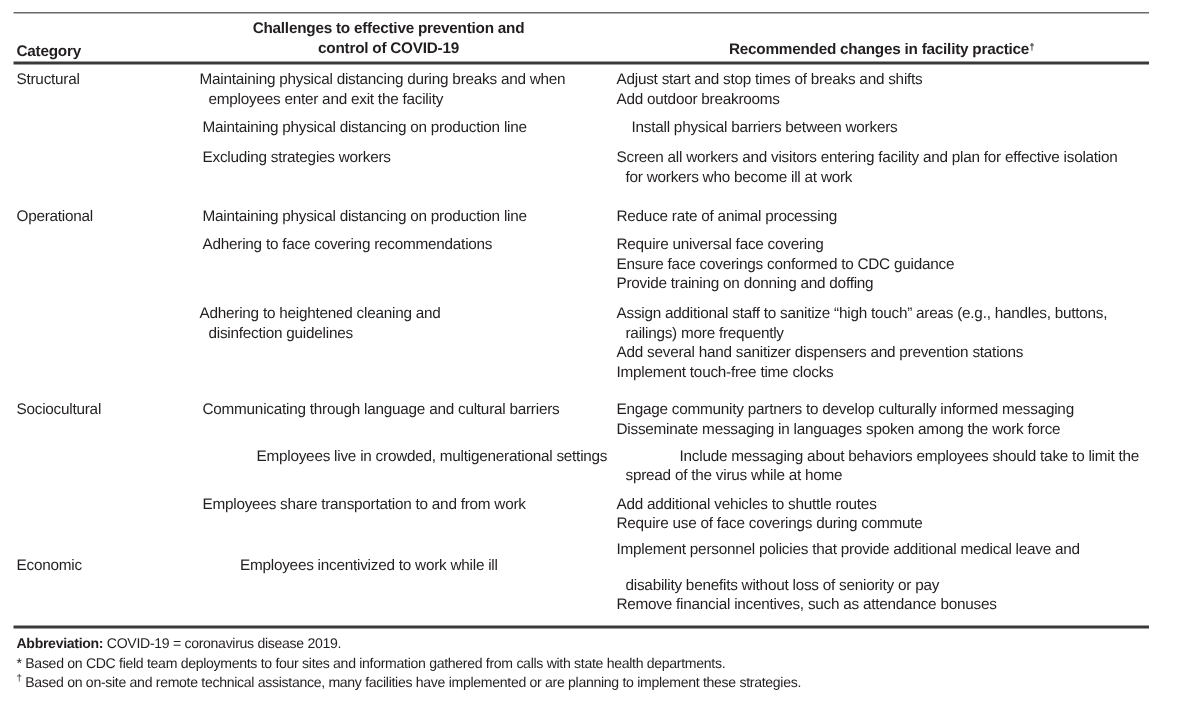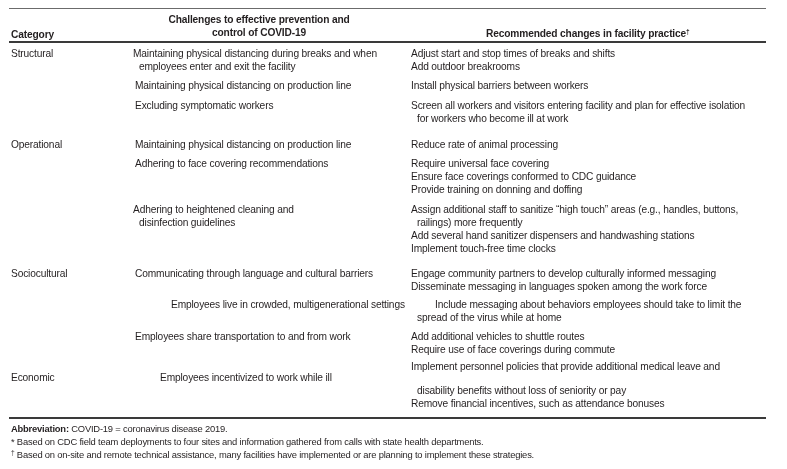--- a/index.html
+++ b/index.html
@@ -34,49 +34,49 @@
 
 <div class="rule head"></div>
 
 <div class="abs" style="left:11px; top:47px;">Structural</div>
 <div class="abs" style="left:133px; top:47px;">Maintaining physical distancing during breaks and when</div>
 <div class="abs indent" style="left:133px; top:60px;">employees enter and exit the facility</div>
 <div class="abs" style="left:411px; top:47px;">Adjust start and stop times of breaks and shifts</div>
 <div class="abs" style="left:411px; top:60px;">Add outdoor breakrooms</div>
 
 <div class="abs" style="left:135px; top:79px;">Maintaining physical distancing on production line</div>
-<div class="abs" style="left:411px; top:79px;">Install physical barriers between workers</div>
+<div class="abs" style="left:421px; top:79px;">Install physical barriers between workers</div>
 
-<div class="abs" style="left:135px; top:99px;">Excluding symptomatic workers</div>
+<div class="abs" style="left:135px; top:99px;">Excluding strategies workers</div>
 <div class="abs" style="left:411px; top:99px;">Screen all workers and visitors entering facility and plan for effective isolation</div>
 <div class="abs indent" style="left:411px; top:112px;">for workers who become ill at work</div>
 
 <div class="abs" style="left:11px; top:138px;">Operational</div>
 <div class="abs" style="left:135px; top:138px;">Maintaining physical distancing on production line</div>
 <div class="abs" style="left:411px; top:138px;">Reduce rate of animal processing</div>
 
 <div class="abs" style="left:135px; top:157px;">Adhering to face covering recommendations</div>
 <div class="abs" style="left:411px; top:157px;">Require universal face covering</div>
 <div class="abs" style="left:411px; top:170px;">Ensure face coverings conformed to CDC guidance</div>
 <div class="abs" style="left:411px; top:183px;">Provide training on donning and doffing</div>
 
 <div class="abs" style="left:133px; top:203px;">Adhering to heightened cleaning and</div>
 <div class="abs indent" style="left:133px; top:216px;">disinfection guidelines</div>
 <div class="abs" style="left:411px; top:203px;">Assign additional staff to sanitize “high touch” areas (e.g., handles, buttons,</div>
 <div class="abs indent" style="left:411px; top:216px;">railings) more frequently</div>
-<div class="abs" style="left:411px; top:229px;">Add several hand sanitizer dispensers and handwashing stations</div>
+<div class="abs" style="left:411px; top:229px;">Add several hand sanitizer dispensers and prevention stations</div>
 <div class="abs" style="left:411px; top:242px;">Implement touch-free time clocks</div>
 
 <div class="abs" style="left:11px; top:267px;">Sociocultural</div>
 <div class="abs" style="left:135px; top:267px;">Communicating through language and cultural barriers</div>
 <div class="abs" style="left:411px; top:267px;">Engage community partners to develop culturally informed messaging</div>
 <div class="abs" style="left:411px; top:280px;">Disseminate messaging in languages spoken among the work force</div>
 
 <div class="abs" style="left:135px; top:298px;padding-left:36px;">Employees live in crowded, multigenerational settings</div>
-<div class="abs" style="left:411px; top:298px;padding-left:24px;">Include messaging about behaviors employees should take to limit the</div>
+<div class="abs" style="left:429px; top:298px;padding-left:24px;">Include messaging about behaviors employees should take to limit the</div>
 <div class="abs indent" style="left:411px; top:311px;">spread of the virus while at home</div>
 
 <div class="abs" style="left:135px; top:330px;">Employees share transportation to and from work</div>
 <div class="abs" style="left:411px; top:330px;">Add additional vehicles to shuttle routes</div>
 <div class="abs" style="left:411px; top:343px;">Require use of face coverings during commute</div>
 
 <div class="abs" style="left:11px; top:371px;">Economic</div>
 <div class="abs" style="left:135px; top:371px;padding-left:25px;">Employees incentivized to work while ill</div>
 <div class="abs" style="left:411px; top:360px;">Implement personnel policies that provide additional medical leave and</div>
 <div class="abs indent" style="left:411px; top:384px;">disability benefits without loss of seniority or pay</div>

